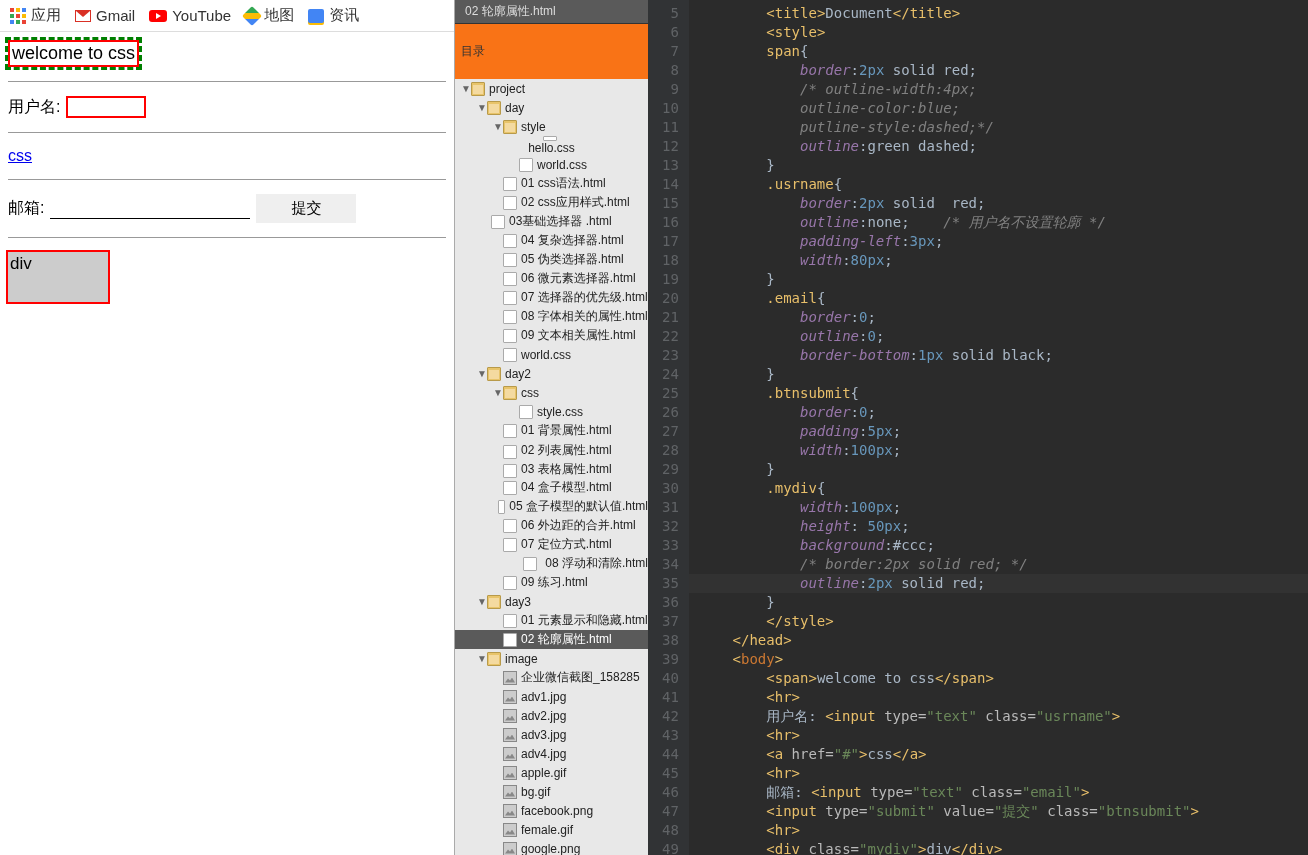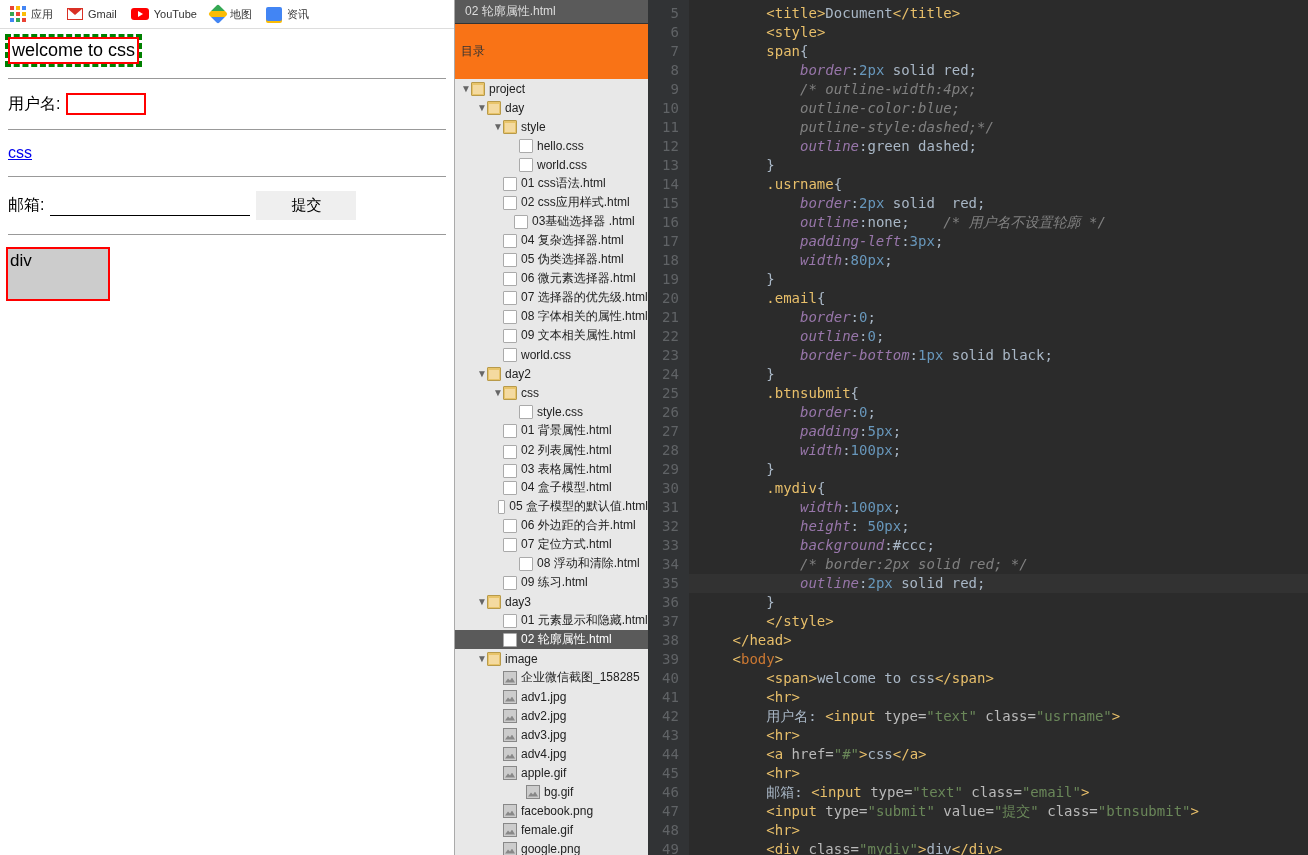--- a/index.html
+++ b/index.html
@@ -1,20 +1,20 @@
 <!DOCTYPE html>
 <html><head>
 <meta charset="utf-8">
 <style>
   * { box-sizing: border-box; }
   body { margin:0; font-family: "Microsoft YaHei", Arial, sans-serif; font-size:13px; background:#fff; }
   .root { display:flex; height:855px; width:1308px; }
   
   .browser { width:455px; background:#fff; display:flex; flex-direction:column; border-right:1px solid #aaa; }
-  .bookmarks { display:flex; align-items:center; gap:14px; padding:6px 10px; border-bottom:1px solid #ddd; font-size:11px; color:#333; }
+  .bookmarks { display:flex; align-items:center; gap:14px; padding:6px 10px; border-bottom:1px solid #ddd; font-size:15px; color:#333; }
   .bookmarks .bk { display:flex; align-items:center; gap:5px; cursor:pointer; }
   .apps-icon { width:16px; height:16px; display:grid; grid-template-columns:repeat(3,4px); grid-template-rows:repeat(3,4px); gap:2px; }
   .apps-icon span:nth-child(1){background:#ea4335;} .apps-icon span:nth-child(2){background:#fbbc05;} .apps-icon span:nth-child(3){background:#4285f4;}
   .apps-icon span:nth-child(4){background:#34a853;} .apps-icon span:nth-child(5){background:#ea4335;} .apps-icon span:nth-child(6){background:#fbbc05;}
   .apps-icon span:nth-child(7){background:#4285f4;} .apps-icon span:nth-child(8){background:#34a853;} .apps-icon span:nth-child(9){background:#ea4335;}
   .gmail-icon { width:16px; height:12px; border:1px solid #d93025; position:relative; }
   .gmail-icon::before { content:""; position:absolute; top:0; left:0; right:0; height:0; border-left:7px solid transparent; border-right:7px solid transparent; border-top:6px solid #d93025; }
   .yt-icon { width:18px; height:12px; background:#ff0000; border-radius:3px; position:relative; }
   .yt-icon::before { content:""; position:absolute; left:7px; top:3px; border-left:5px solid #fff; border-top:3px solid transparent; border-bottom:3px solid transparent; }
   .map-icon { width:14px; height:14px; background:linear-gradient(135deg,#34a853 33%,#fbbc05 33% 66%,#4285f4 66%); transform:rotate(45deg); border-radius:2px; }
@@ -129,158 +129,158 @@
         <div class="node" style="padding-left: 22px;">
           <span class="twisty">▼</span>
           <span class="ficon folder open"></span>
           <span>day</span>
         </div>
         <div class="node" style="padding-left: 38px;">
           <span class="twisty">▼</span>
           <span class="ficon folder open"></span>
           <span>style</span>
         </div>
+        <div class="node" style=" flex-direction: column;">
+          <span class="twisty"></span>
+          <span class="ficon file"></span>
+          <span>hello.css</span>
+        </div>
         <div class="node" style="padding-left: 54px;">
           <span class="twisty"></span>
           <span class="ficon file"></span>
-          <span>hello.css</span>
+          <span>world.css</span>
+        </div>
+        <div class="node" style="padding-left: 38px;">
+          <span class="twisty"></span>
+          <span class="ficon file"></span>
+          <span>01 css语法.html</span>
+        </div>
+        <div class="node" style="padding-left: 38px;">
+          <span class="twisty"></span>
+          <span class="ficon file"></span>
+          <span>02 css应用样式.html</span>
+        </div>
+        <div class="node" style="padding-left: 26px;">
+          <span class="twisty"></span>
+          <span class="ficon file"></span>
+          <span>03基础选择器 .html</span>
+        </div>
+        <div class="node" style="padding-left: 38px;">
+          <span class="twisty"></span>
+          <span class="ficon file"></span>
+          <span>04 复杂选择器.html</span>
+        </div>
+        <div class="node" style="padding-left: 38px;">
+          <span class="twisty"></span>
+          <span class="ficon file"></span>
+          <span>05 伪类选择器.html</span>
+        </div>
+        <div class="node" style="padding-left: 38px;">
+          <span class="twisty"></span>
+          <span class="ficon file"></span>
+          <span>06 微元素选择器.html</span>
+        </div>
+        <div class="node" style="padding-left: 38px;">
+          <span class="twisty"></span>
+          <span class="ficon file"></span>
+          <span>07 选择器的优先级.html</span>
+        </div>
+        <div class="node" style="padding-left: 38px;">
+          <span class="twisty"></span>
+          <span class="ficon file"></span>
+          <span>08 字体相关的属性.html</span>
+        </div>
+        <div class="node" style="padding-left: 38px;">
+          <span class="twisty"></span>
+          <span class="ficon file"></span>
+          <span>09 文本相关属性.html</span>
+        </div>
+        <div class="node" style="padding-left: 38px;">
+          <span class="twisty"></span>
+          <span class="ficon file"></span>
+          <span>world.css</span>
+        </div>
+        <div class="node" style="padding-left: 22px;">
+          <span class="twisty">▼</span>
+          <span class="ficon folder open"></span>
+          <span>day2</span>
+        </div>
+        <div class="node" style="padding-left: 38px;">
+          <span class="twisty">▼</span>
+          <span class="ficon folder open"></span>
+          <span>css</span>
         </div>
         <div class="node" style="padding-left: 54px;">
           <span class="twisty"></span>
           <span class="ficon file"></span>
-          <span>world.css</span>
-        </div>
-        <div class="node" style="padding-left: 38px;">
-          <span class="twisty"></span>
-          <span class="ficon file"></span>
-          <span>01 css语法.html</span>
-        </div>
-        <div class="node" style="padding-left: 38px;">
-          <span class="twisty"></span>
-          <span class="ficon file"></span>
-          <span>02 css应用样式.html</span>
-        </div>
-        <div class="node" style="padding-left: 49px;">
-          <span class="twisty"></span>
-          <span class="ficon file"></span>
-          <span>03基础选择器 .html</span>
-        </div>
-        <div class="node" style="padding-left: 38px;">
-          <span class="twisty"></span>
-          <span class="ficon file"></span>
-          <span>04 复杂选择器.html</span>
-        </div>
-        <div class="node" style="padding-left: 38px;">
-          <span class="twisty"></span>
-          <span class="ficon file"></span>
-          <span>05 伪类选择器.html</span>
-        </div>
-        <div class="node" style="padding-left: 38px;">
-          <span class="twisty"></span>
-          <span class="ficon file"></span>
-          <span>06 微元素选择器.html</span>
-        </div>
-        <div class="node" style="padding-left: 38px;">
-          <span class="twisty"></span>
-          <span class="ficon file"></span>
-          <span>07 选择器的优先级.html</span>
-        </div>
-        <div class="node" style="padding-left: 38px;">
-          <span class="twisty"></span>
-          <span class="ficon file"></span>
-          <span>08 字体相关的属性.html</span>
-        </div>
-        <div class="node" style="padding-left: 38px;">
-          <span class="twisty"></span>
-          <span class="ficon file"></span>
-          <span>09 文本相关属性.html</span>
-        </div>
-        <div class="node" style="padding-left: 38px;">
-          <span class="twisty"></span>
-          <span class="ficon file"></span>
-          <span>world.css</span>
+          <span>style.css</span>
+        </div>
+        <div class="node" style="padding-left: 38px; text-align: center;">
+          <span class="twisty"></span>
+          <span class="ficon file"></span>
+          <span>01 背景属性.html</span>
+        </div>
+        <div class="node" style="padding-left: 38px; align-items: flex-end;">
+          <span class="twisty"></span>
+          <span class="ficon file"></span>
+          <span>02 列表属性.html</span>
+        </div>
+        <div class="node" style="padding-left: 38px; align-items: flex-end;">
+          <span class="twisty"></span>
+          <span class="ficon file"></span>
+          <span>03 表格属性.html</span>
+        </div>
+        <div class="node" style="padding-left: 38px;">
+          <span class="twisty"></span>
+          <span class="ficon file"></span>
+          <span>04 盒子模型.html</span>
+        </div>
+        <div class="node" style="padding-left: 38px;">
+          <span class="twisty"></span>
+          <span class="ficon file"></span>
+          <span>05 盒子模型的默认值.html</span>
+        </div>
+        <div class="node" style="padding-left: 38px;">
+          <span class="twisty"></span>
+          <span class="ficon file"></span>
+          <span>06 外边距的合并.html</span>
+        </div>
+        <div class="node" style="padding-left: 38px;">
+          <span class="twisty"></span>
+          <span class="ficon file"></span>
+          <span>07 定位方式.html</span>
+        </div>
+        <div class="node" style="padding-left: 54px; justify-content: space-between;">
+          <span class="twisty"></span>
+          <span class="ficon file"></span>
+          <span>08 浮动和清除.html</span>
+        </div>
+        <div class="node" style="padding-left: 38px;">
+          <span class="twisty"></span>
+          <span class="ficon file"></span>
+          <span>09 练习.html</span>
         </div>
         <div class="node" style="padding-left: 22px;">
           <span class="twisty">▼</span>
           <span class="ficon folder open"></span>
-          <span>day2</span>
-        </div>
-        <div class="node" style="padding-left: 38px;">
-          <span class="twisty">▼</span>
-          <span class="ficon folder open"></span>
-          <span>css</span>
-        </div>
-        <div class="node" style="padding-left: 54px;">
-          <span class="twisty"></span>
-          <span class="ficon file"></span>
-          <span>style.css</span>
-        </div>
-        <div class="node" style="padding-left: 38px; text-align: center;">
-          <span class="twisty"></span>
-          <span class="ficon file"></span>
-          <span>01 背景属性.html</span>
-        </div>
-        <div class="node" style="padding-left: 38px; align-items: flex-end;">
-          <span class="twisty"></span>
-          <span class="ficon file"></span>
-          <span>02 列表属性.html</span>
-        </div>
-        <div class="node" style="padding-left: 38px; align-items: flex-end;">
-          <span class="twisty"></span>
-          <span class="ficon file"></span>
-          <span>03 表格属性.html</span>
-        </div>
-        <div class="node" style="padding-left: 38px;">
-          <span class="twisty"></span>
-          <span class="ficon file"></span>
-          <span>04 盒子模型.html</span>
-        </div>
-        <div class="node" style="padding-left: 38px;">
-          <span class="twisty"></span>
-          <span class="ficon file"></span>
-          <span>05 盒子模型的默认值.html</span>
-        </div>
-        <div class="node" style="padding-left: 38px;">
-          <span class="twisty"></span>
-          <span class="ficon file"></span>
-          <span>06 外边距的合并.html</span>
-        </div>
-        <div class="node" style="padding-left: 38px;">
-          <span class="twisty"></span>
-          <span class="ficon file"></span>
-          <span>07 定位方式.html</span>
-        </div>
-        <div class="node" style="padding-left: 54px;">
-          <span class="twisty"></span>
-          <span class="ficon file"></span>
-          <span>08 浮动和清除.html</span>
-        </div>
-        <div class="node" style="padding-left: 38px;">
-          <span class="twisty"></span>
-          <span class="ficon file"></span>
-          <span>09 练习.html</span>
+          <span>day3</span>
+        </div>
+        <div class="node" style="padding-left: 38px;">
+          <span class="twisty"></span>
+          <span class="ficon file"></span>
+          <span>01 元素显示和隐藏.html</span>
+        </div>
+        <div class="node active" style="padding-left: 38px;">
+          <span class="twisty"></span>
+          <span class="ficon file"></span>
+          <span>02 轮廓属性.html</span>
         </div>
         <div class="node" style="padding-left: 22px;">
           <span class="twisty">▼</span>
           <span class="ficon folder open"></span>
-          <span>day3</span>
-        </div>
-        <div class="node" style="padding-left: 38px;">
-          <span class="twisty"></span>
-          <span class="ficon file"></span>
-          <span>01 元素显示和隐藏.html</span>
-        </div>
-        <div class="node active" style="padding-left: 38px;">
-          <span class="twisty"></span>
-          <span class="ficon file"></span>
-          <span>02 轮廓属性.html</span>
-        </div>
-        <div class="node" style="padding-left: 22px;">
-          <span class="twisty">▼</span>
-          <span class="ficon folder open"></span>
           <span>image</span>
         </div>
         <div class="node" style="padding-left: 38px;">
           <span class="twisty"></span>
           <span class="ficon img"></span>
           <span>企业微信截图_158285</span>
         </div>
         <div class="node" style="padding-left: 38px;">
           <span class="twisty"></span>
           <span class="ficon img"></span>
@@ -299,21 +299,21 @@
         <div class="node" style="padding-left: 38px;">
           <span class="twisty"></span>
           <span class="ficon img"></span>
           <span>adv4.jpg</span>
         </div>
         <div class="node" style="padding-left: 38px;">
           <span class="twisty"></span>
           <span class="ficon img"></span>
           <span>apple.gif</span>
         </div>
-        <div class="node" style="padding-left: 38px; margin-left: 23px;">
+        <div class="node" style="padding-left: 38px;">
           <span class="twisty"></span>
           <span class="ficon img"></span>
           <span>bg.gif</span>
         </div>
         <div class="node" style="padding-left: 38px;">
           <span class="twisty"></span>
           <span class="ficon img"></span>
           <span>facebook.png</span>
         </div>
         <div class="node" style="padding-left: 38px;">

